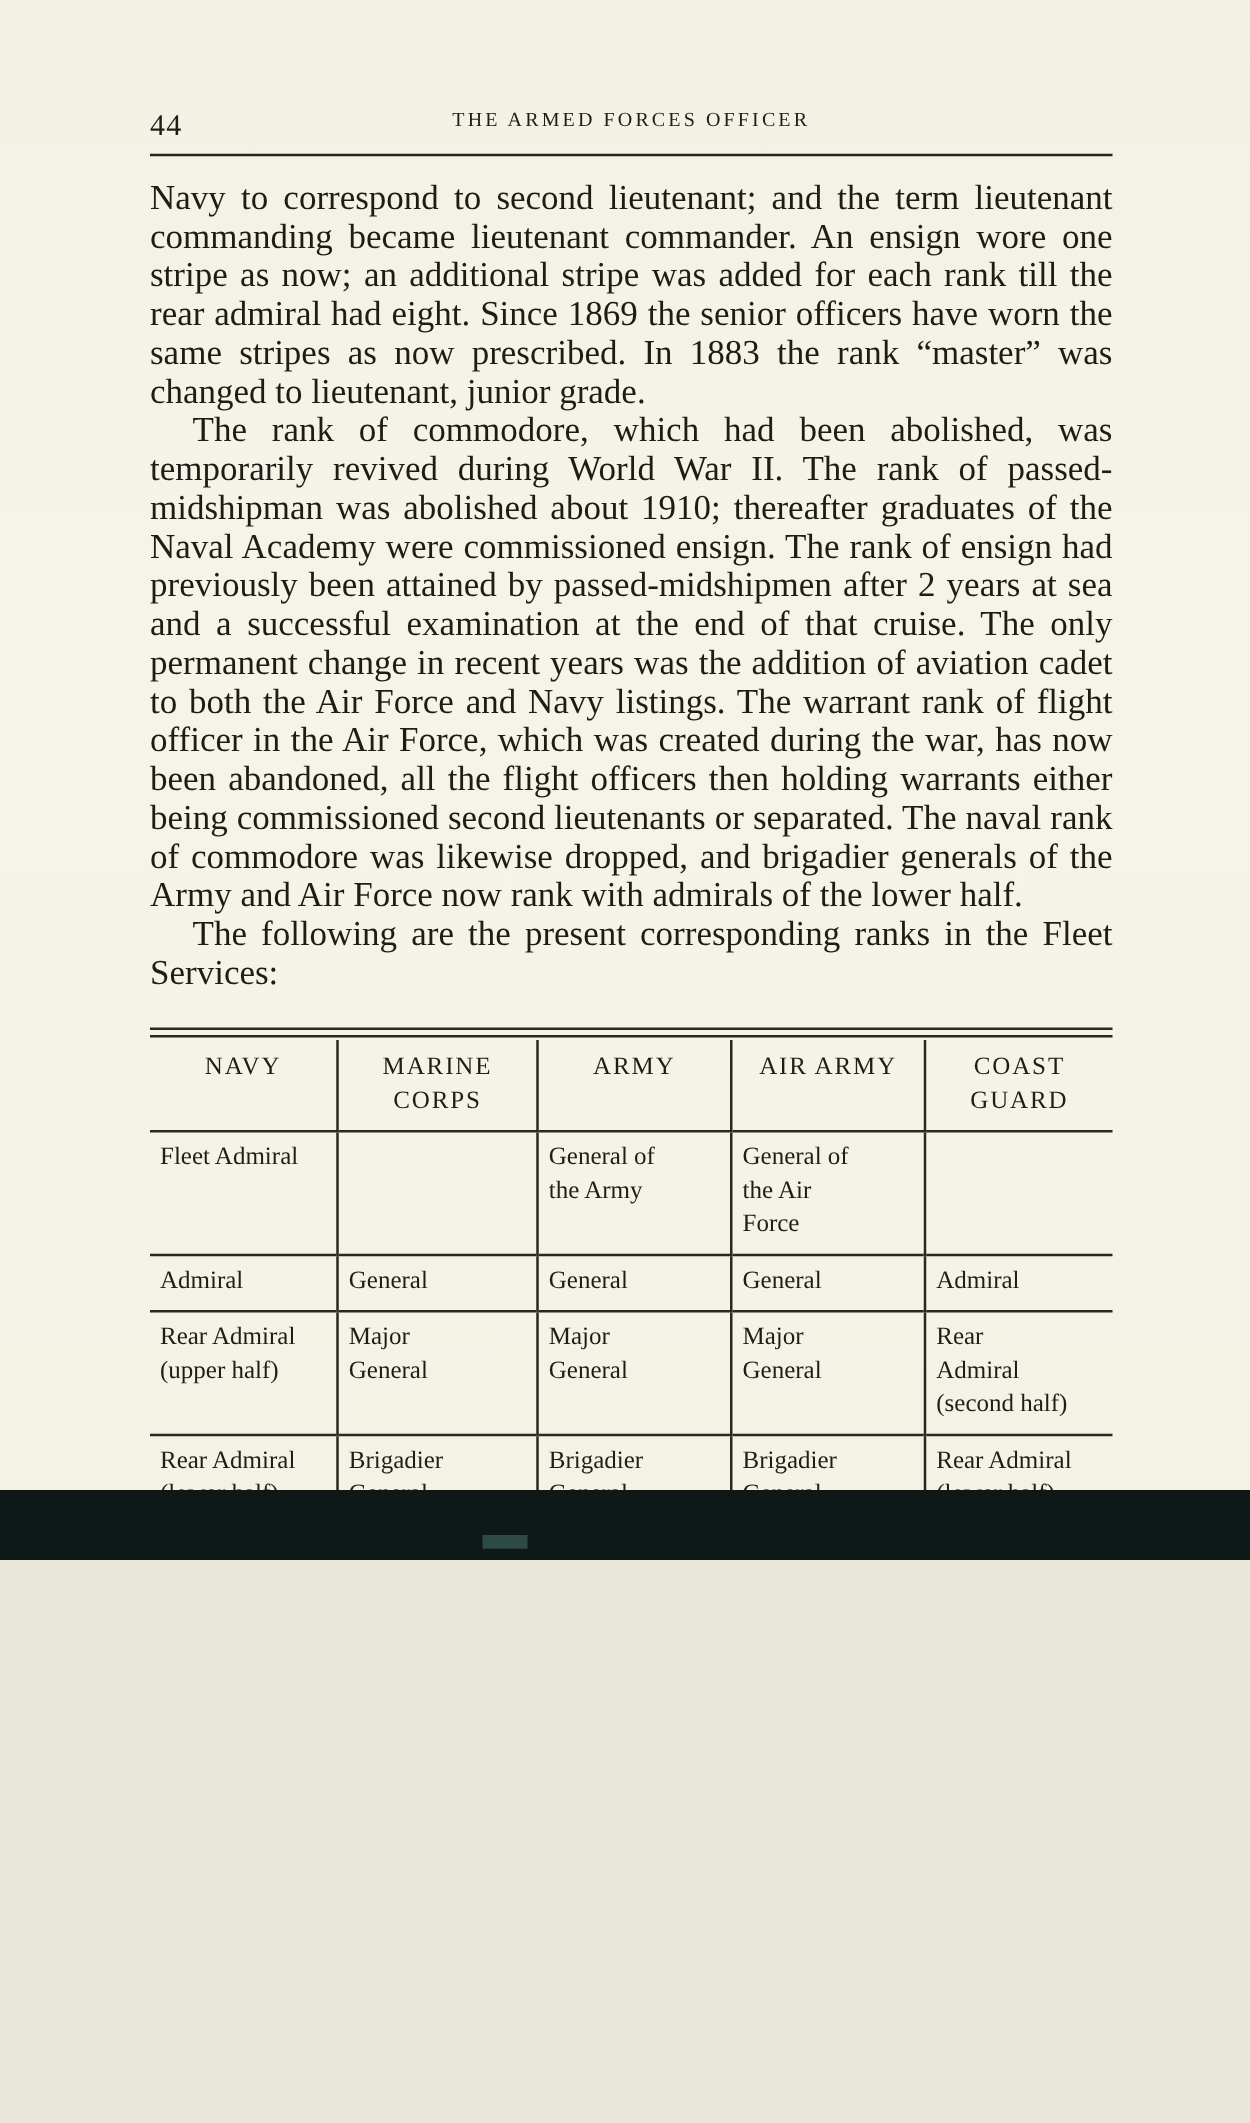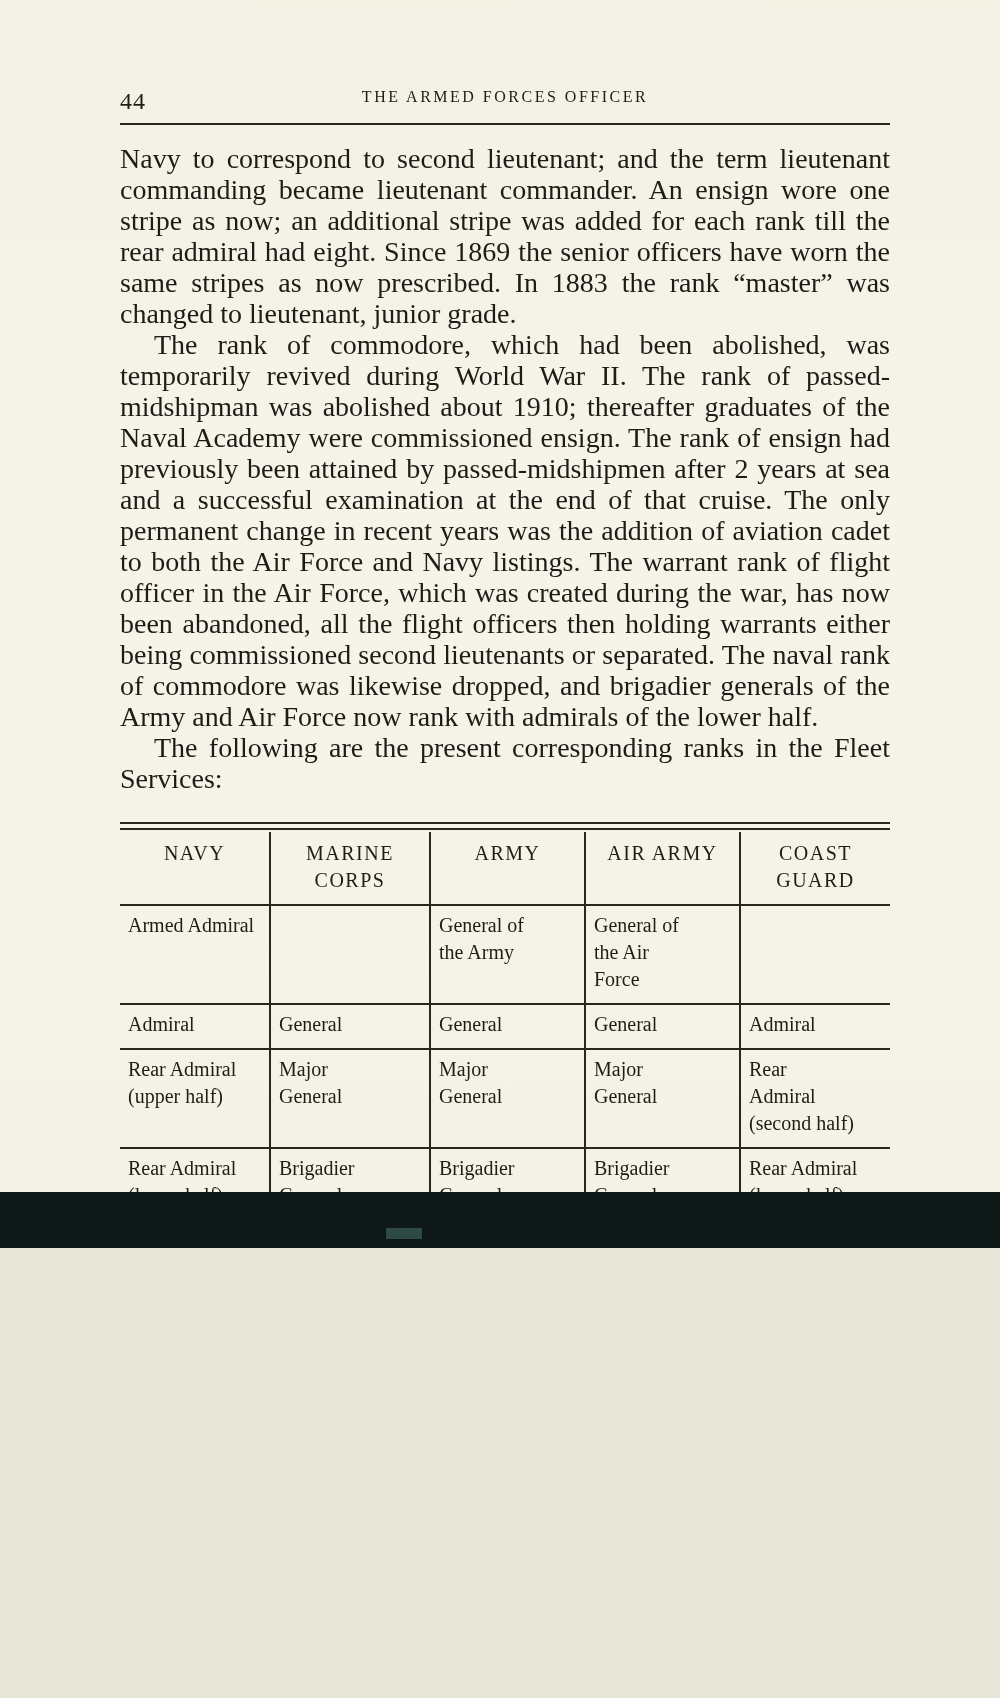--- a/index.html
+++ b/index.html
@@ -159,21 +159,21 @@
             <th>MARINE
 CORPS</th>
             <th>ARMY</th>
             <th>AIR ARMY</th>
             <th>COAST
 GUARD</th>
           </tr>
         </thead>
         <tbody>
           <tr>
-            <td>Armed Admiral</td>
+            <td>Fleet Admiral</td>
             <td></td>
             <td>General of
 the Army</td>
             <td>General of
 the Air
 Force</td>
             <td></td>
           </tr>
           <tr>
             <td>Admiral</td>

